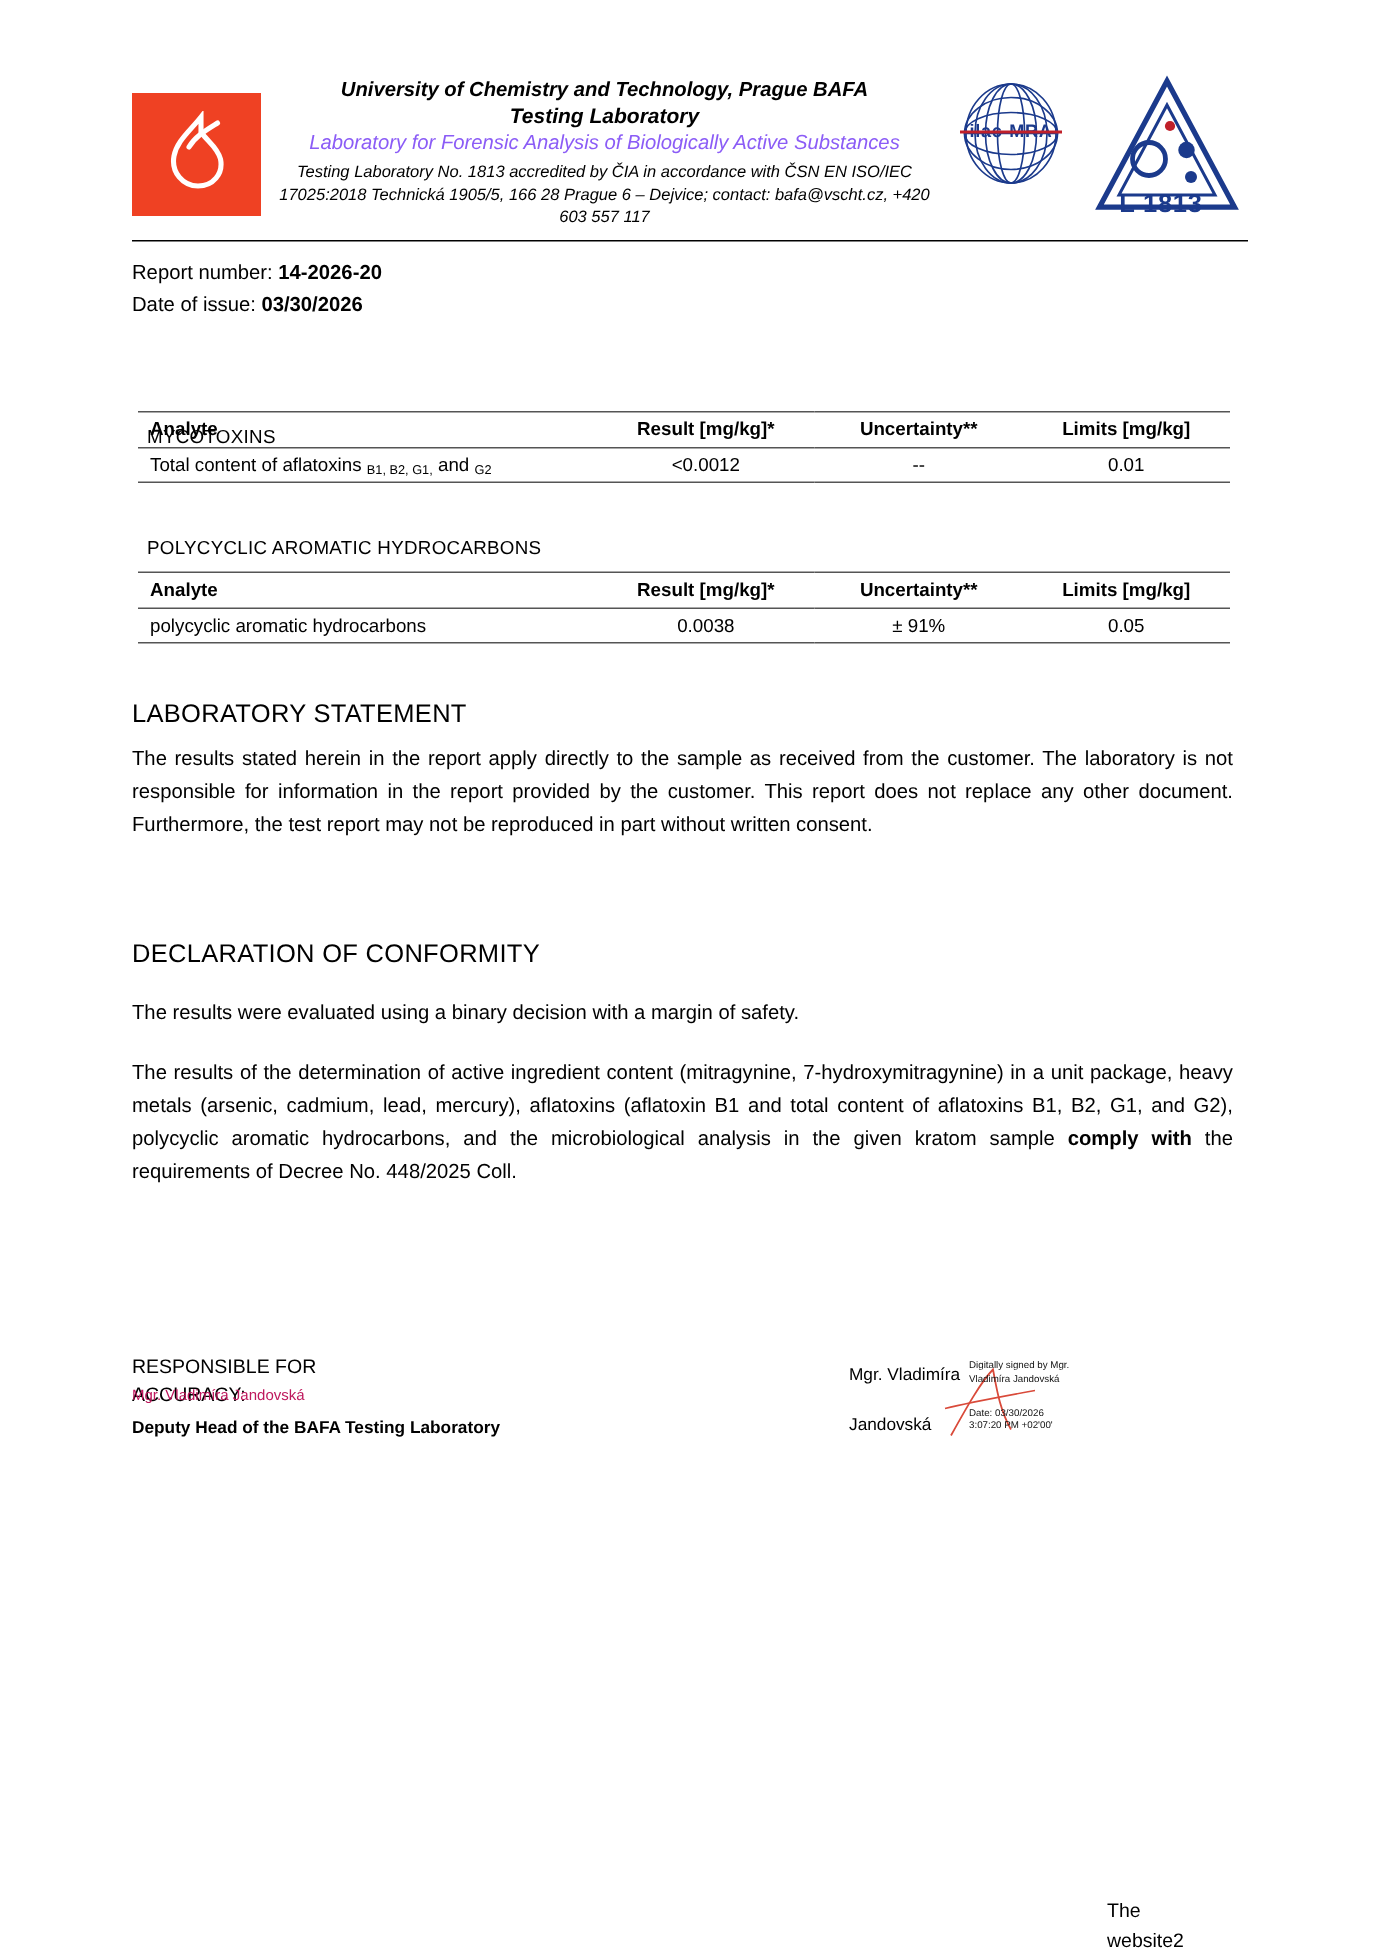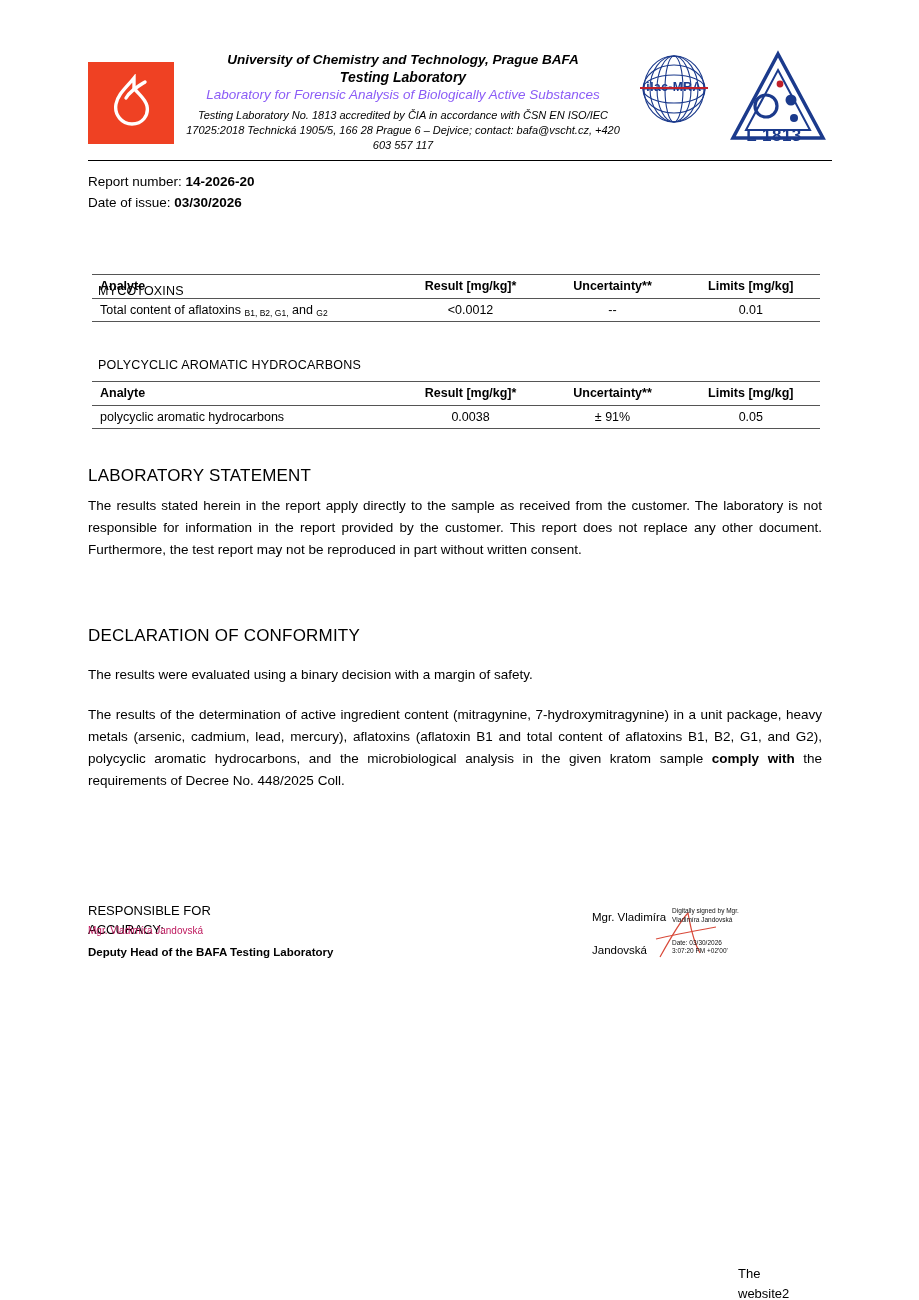--- a/index.html
+++ b/index.html
@@ -229,21 +229,20 @@
     color: #000;
   }
   .sigblock {
     position: absolute;
     left: 566px;
     top: 905px;
     width: 230px;
     height: 56px;
     font-size: 10.5px;
     color: #000;
-    margin-left: 26px;
   }
   .sig-name-l {
     position: absolute;
     left: 0; top: 6px;
     font-size: 11.5px;
     line-height: 1.1;
   }
   .sig-name-l span { display: block; }
   .sig-name-l .second { margin-top: 20px; }
   .sig-detail {

